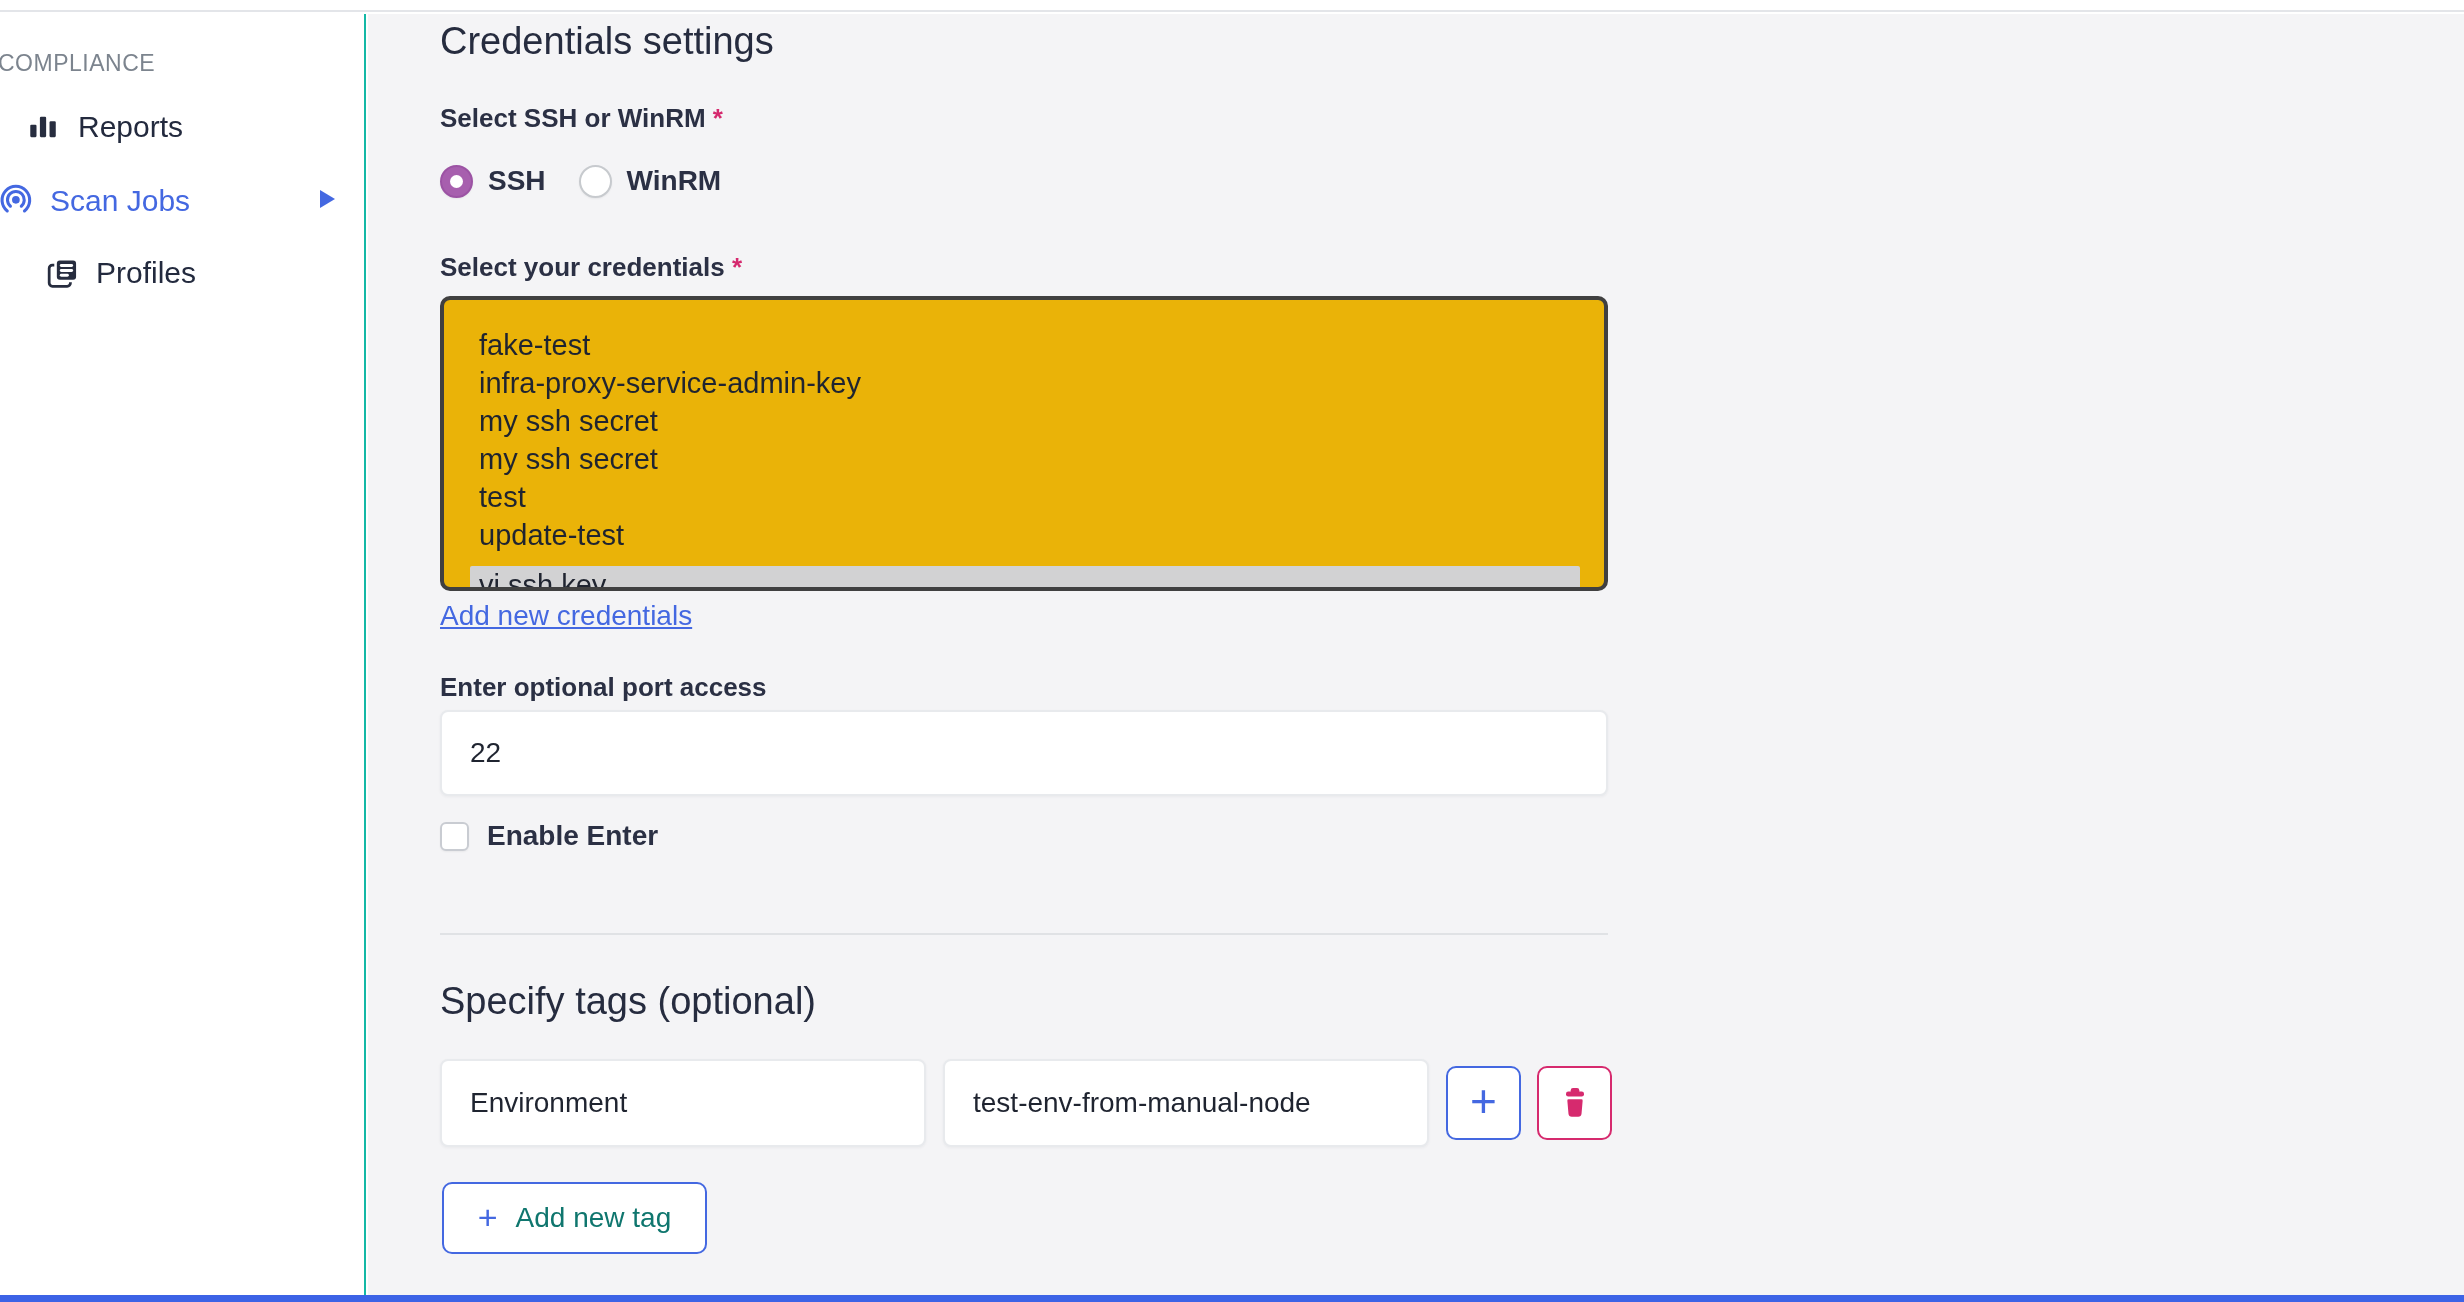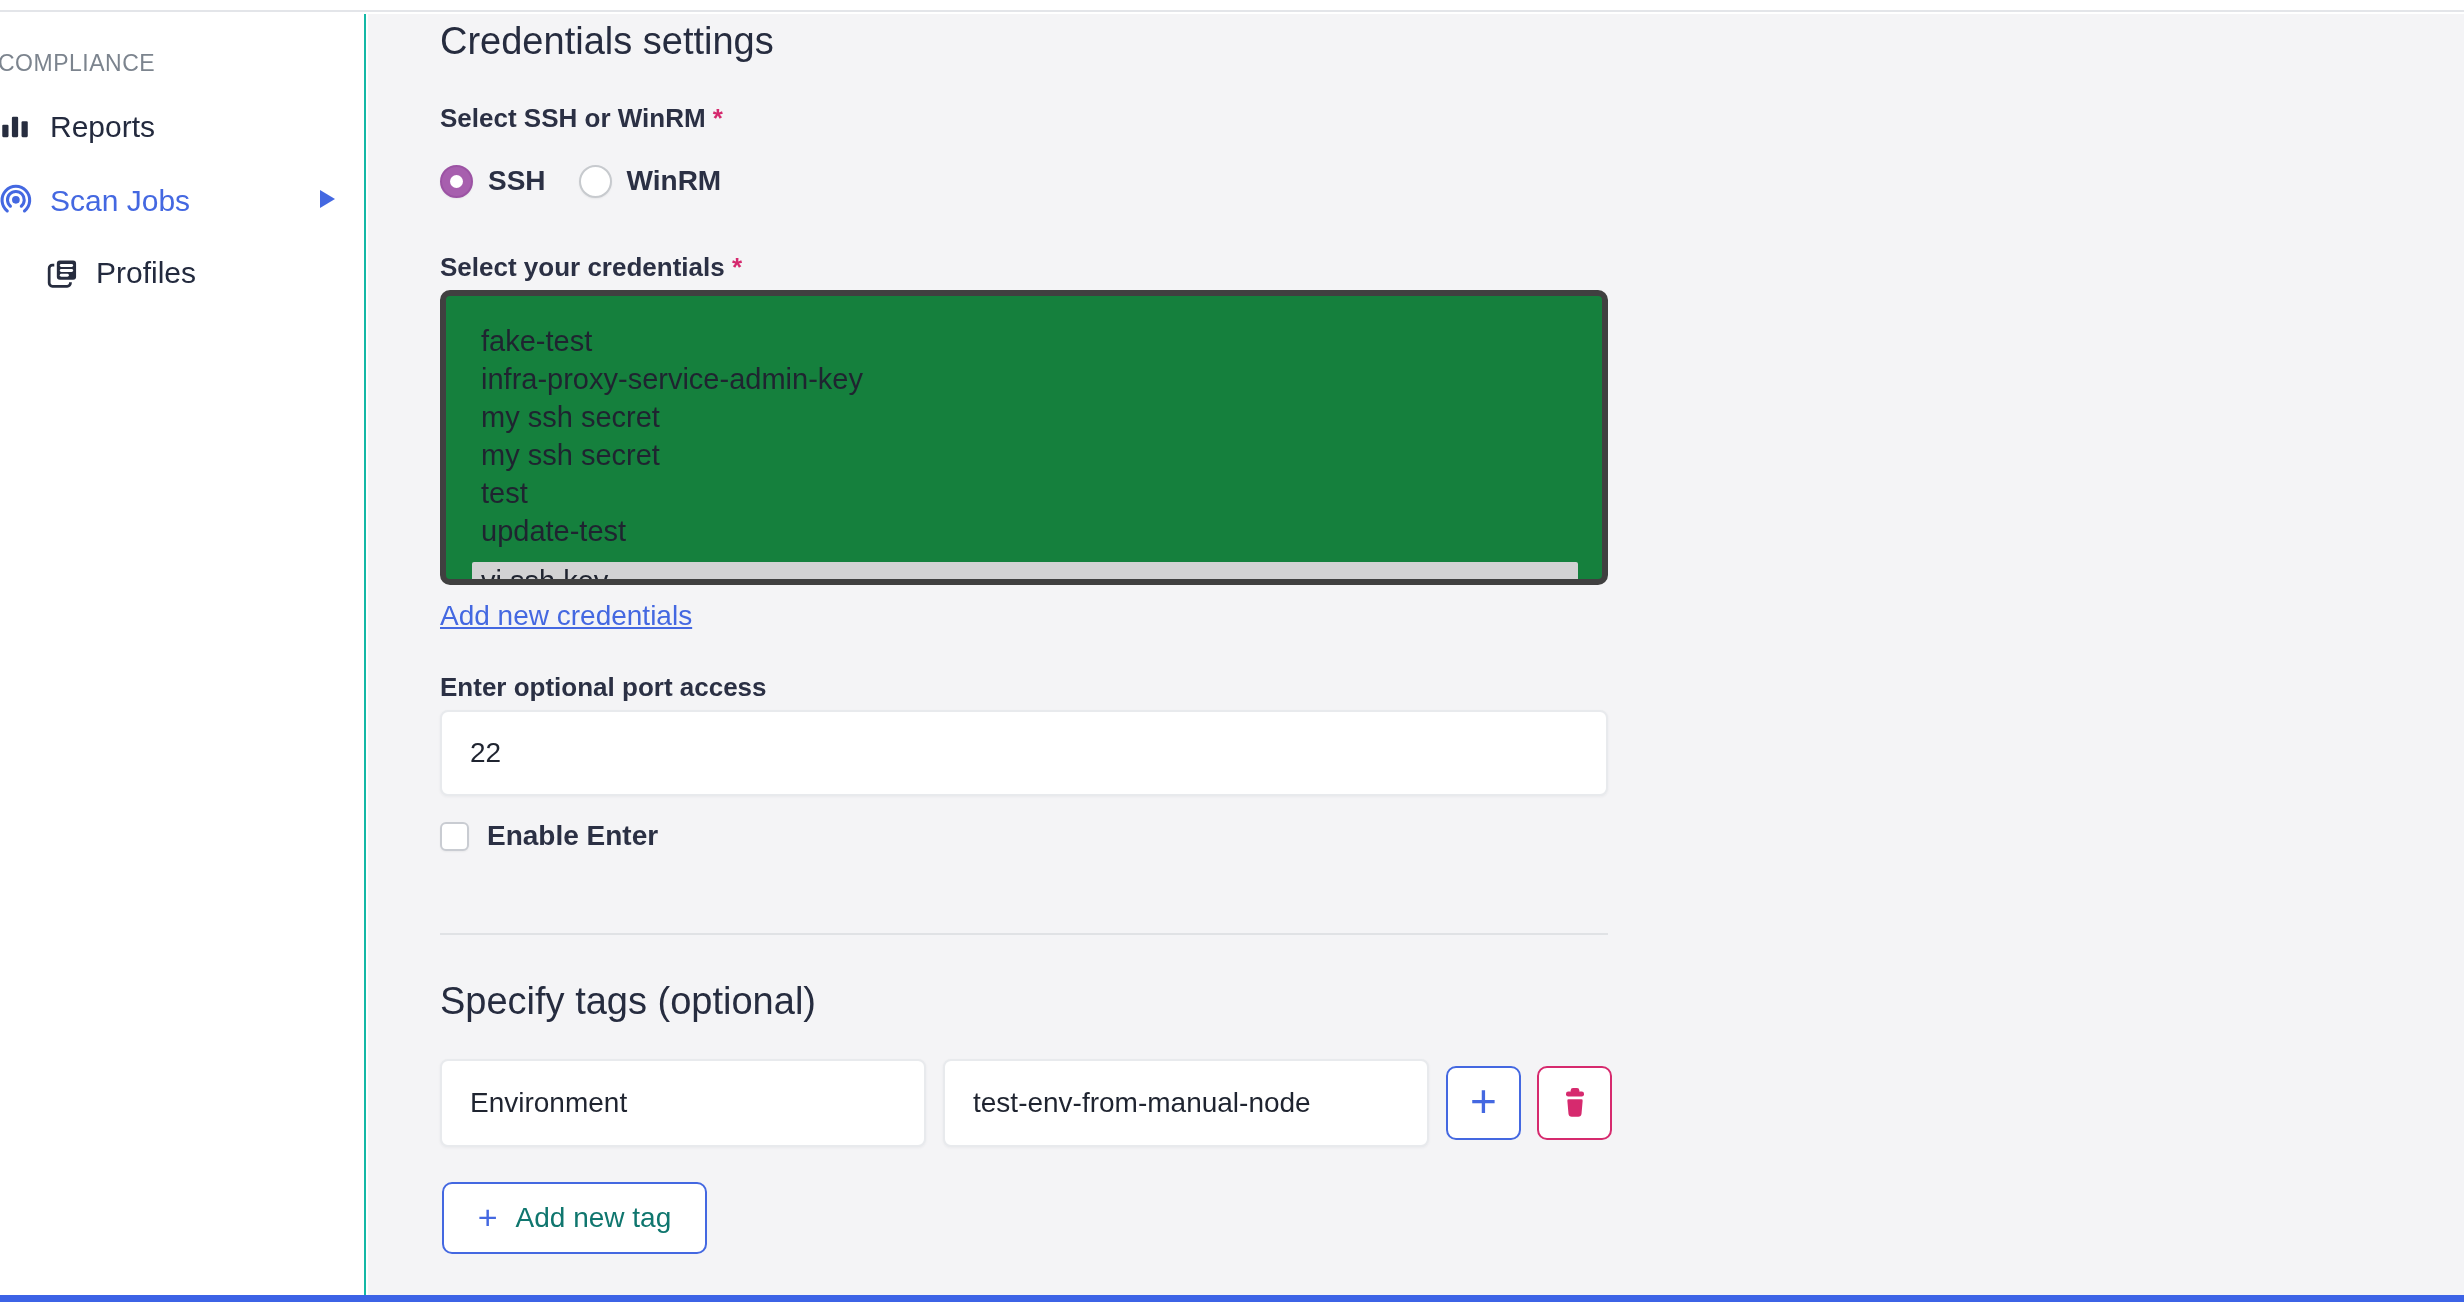--- a/index.html
+++ b/index.html
@@ -28,21 +28,21 @@
 
   
   .radio-row { position:absolute; left:72px; top:150px; height:34px; display:flex; align-items:center; }
   .radio { width:33px; height:33px; border-radius:50%; background:#ffffff; border:2px solid #c7cace; position:relative; cursor:pointer; flex:0 0 33px; box-shadow:0 1px 2px rgba(0,0,0,0.06); }
   .radio.checked { background:#a75fae; border:2px solid #9c53a4; }
   .radio.checked::after { content:""; position:absolute; left:50%; top:50%; width:13px; height:13px; margin:-6.5px 0 0 -6.5px; border-radius:50%; background:#ffffff; }
   .radio-lbl { font-size:28px; font-weight:700; color:#2b3044; margin-left:15px; }
   .radio-gap { width:33px; }
 
   
-  .listbox { position:absolute; left:72px; top:276px; width:1168px; height:295px; background:#15803d; border:6px solid #404040; border-radius:10px; padding-top:26px; overflow:hidden; cursor:default; }
+  .listbox { position:absolute; left:72px; top:282px; width:1168px; height:295px; background:#eab308; border:4px solid #404040; border-radius:10px; padding-top:26px; overflow:hidden; cursor:default; }
   .opt { height:38px; line-height:38px; margin:0 24px 0 26px; padding-left:9px; font-size:29px; color:#1f2430; border-radius:2px; cursor:pointer; white-space:nowrap; }
   .opt.selected { background:#d2d2d3;margin-top:12px; }
 
   .add-link { position:absolute; left:72px; top:586px; font-size:28px; color:#4468e1; text-decoration:underline; cursor:pointer; }
 
   
   .text-input { background:#ffffff; border:2px solid #e8eaed; border-radius:8px; font-family:"Liberation Sans", sans-serif; font-size:28px; color:#1f2430; padding-left:28px; outline:none; box-shadow:0 1px 3px rgba(40,45,60,0.05); }
   .port-input { position:absolute; left:72px; top:696px; width:1168px; height:86px; }
 
   
@@ -73,21 +73,21 @@
 </head>
 <body>
 
 <div class="screen">
 
   <div class="top-strip"></div>
 
   <nav class="sidebar">
     <div class="sidebar-section-label">COMPLIANCE</div>
 
-    <div class="side-item" style="top:94px;">
+    <div class="side-item" style="top:94px;padding-left:28px;">
       <span class="icn">
         <svg width="34" height="34" viewBox="0 0 30 30">
           <rect x="2" y="13" width="5.5" height="11" rx="1" fill="#272d3f"></rect>
           <rect x="10.5" y="6" width="5.5" height="18" rx="1" fill="#272d3f"></rect>
           <rect x="19" y="10" width="5.5" height="14" rx="1" fill="#272d3f"></rect>
         </svg>
       </span>
       <span class="lbl">Reports</span>
     </div>
 

